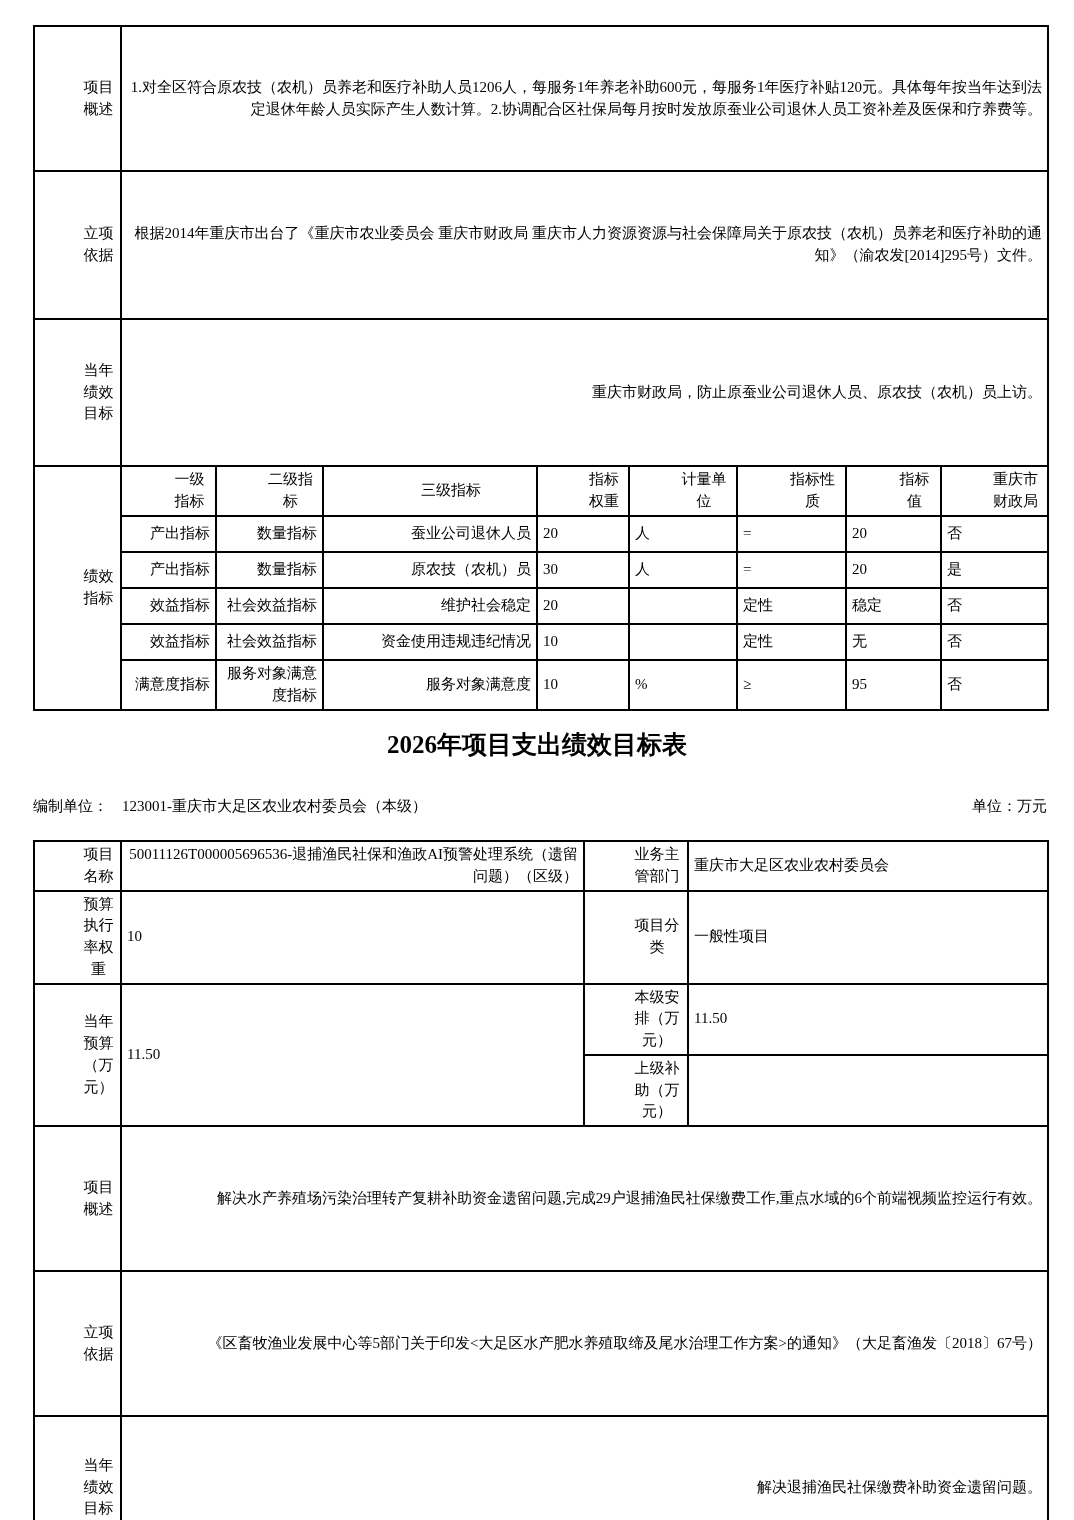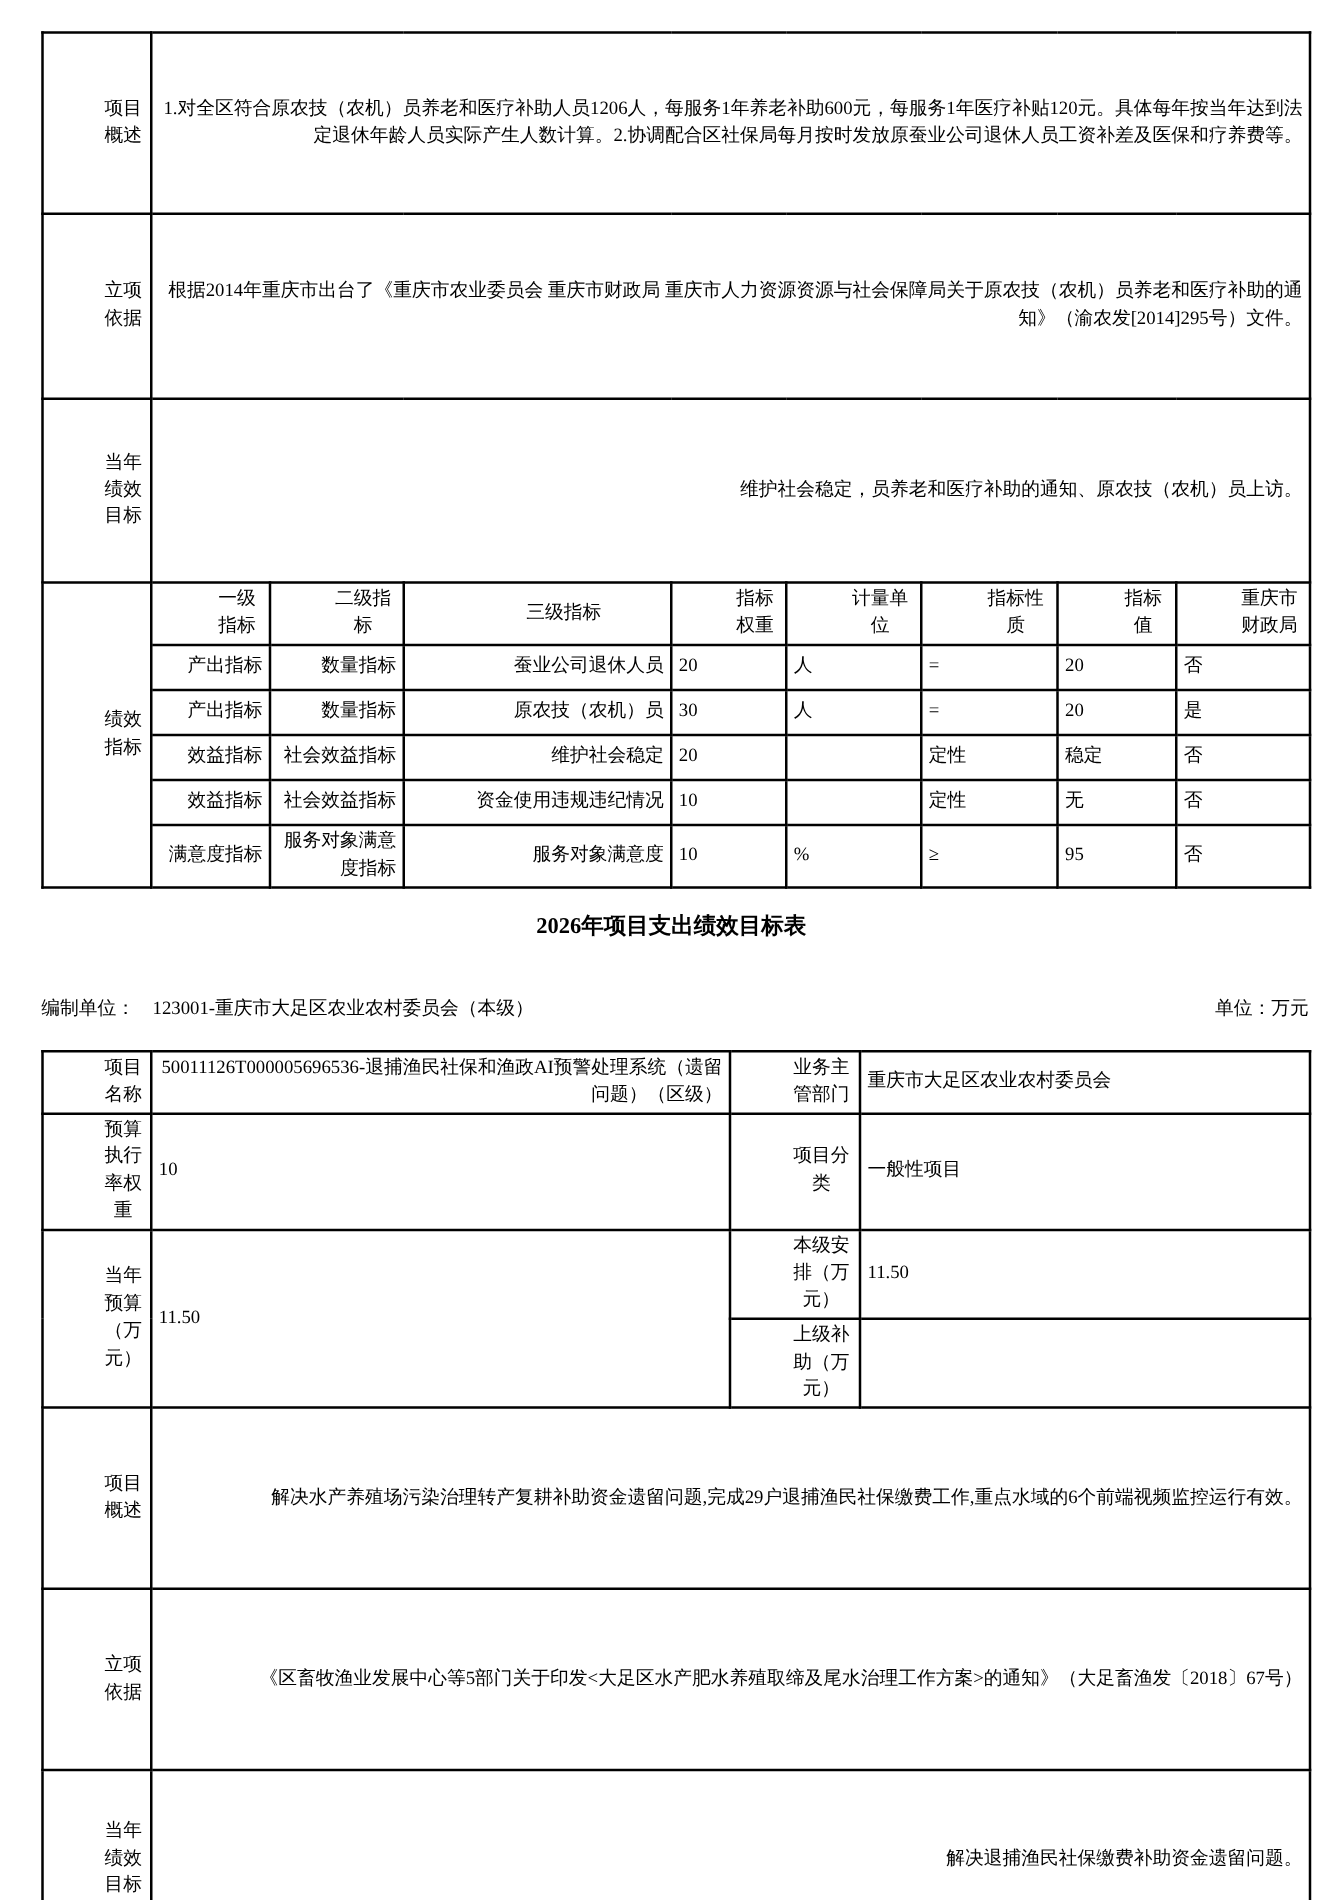--- a/index.html
+++ b/index.html
@@ -17,21 +17,21 @@
   }
   .rh   { text-align:center;padding-left:47px; }          
   .ctr  { text-align:left; }          
   .left { text-align:right; }            
   .h145 { height:145px; } .h148 { height:148px; } .h147 { height:147px; }
   .hh50 { height:50px; }  .h36  { height:36px;margin-left:40px; }  .h44  { height:44px; }
   .h48  { height:48px; }  .h47  { height:47px; }  .h49  { height:49px; }
   .h143 { height:143px; }
   .title {
     position:absolute; left:0; top:728px; width:100%;
-    text-align:center; font-size:18px; font-weight:bold;
+    text-align:center; font-size:25px; font-weight:bold;
     font-family:"Liberation Serif","DejaVu Serif",serif;
   }
   .meta {
     position:absolute; left:33px; top:797px; width:1014px;
     display:flex; justify-content:space-between; font-size:15px;
   }
   .meta-val { margin-left:14px; }
 </style>
 </head>
 <body>
@@ -54,21 +54,21 @@
         <tr class="h145">
       <th class="rh">项目概述</th>
       <td class="left" colspan="8">1.对全区符合原农技（农机）员养老和医疗补助人员1206人，每服务1年养老补助600元，每服务1年医疗补贴120元。具体每年按当年达到法定退休年龄人员实际产生人数计算。2.协调配合区社保局每月按时发放原蚕业公司退休人员工资补差及医保和疗养费等。</td>
     </tr>
     <tr class="h148">
       <th class="rh">立项依据</th>
       <td class="left" colspan="8">根据2014年重庆市出台了《重庆市农业委员会 重庆市财政局 重庆市人力资源资源与社会保障局关于原农技（农机）员养老和医疗补助的通知》（渝农发[2014]295号）文件。</td>
     </tr>
     <tr class="h147">
       <th class="rh">当年绩效目标</th>
-      <td class="left" colspan="8">维护社会稳定，员养老和医疗补助的通知、原农技（农机）员上访。</td>
+      <td class="left" colspan="8">重庆市财政局，防止原蚕业公司退休人员、原农技（农机）员上访。</td>
     </tr>
     <tr class="hh50">
       <th class="rh" rowspan="6">绩效指标</th>
       <th class="rh">一级指标</th>
       <th class="rh">二级指标</th>
       <th class="rh">三级指标</th>
       <th class="rh">指标权重</th>
       <th class="rh">计量单位</th>
       <th class="rh">指标性质</th>
       <th class="rh">指标值</th>

